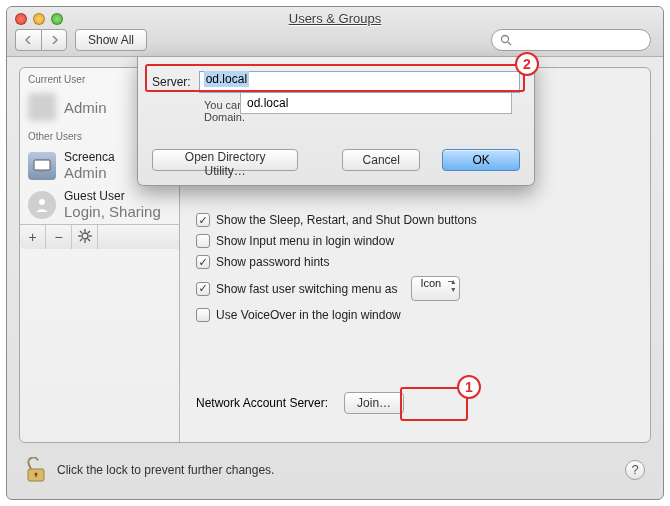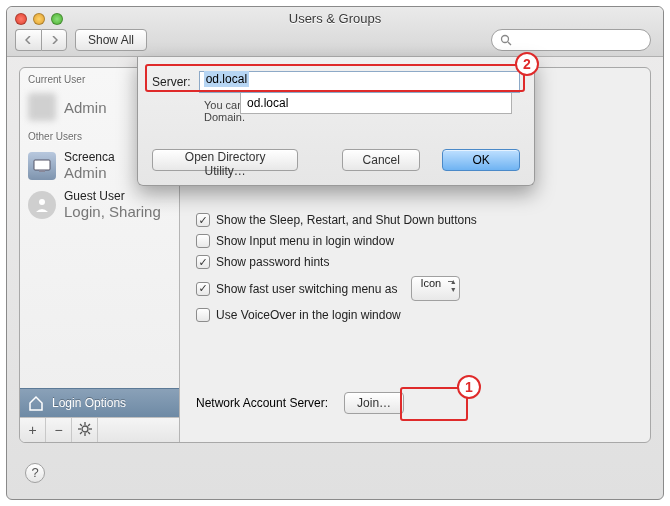--- a/index.html
+++ b/index.html
@@ -33,21 +33,21 @@
     top: 6px; left: 8px;
     display: flex; gap: 6px;
   }
   .traffic span {
     width: 12px; height: 12px; border-radius: 50%; display: inline-block;
     border: 1px solid rgba(0,0,0,0.25);
   }
   .traffic .close { background: radial-gradient(#ff7b6b,#e04030); }
   .traffic .min { background: radial-gradient(#ffd36b,#e0a030); }
   .traffic .zoom { background: radial-gradient(#8be07b,#4db030); }
-  .title { text-align: center; font-size: 13px; color: #3a3a3a; padding-top: 4px; text-shadow: 0 1px 0 #fff;}
+  .title { text-align: center; font-size: 13px; color: #3a3a3a; padding-top: 4px; text-shadow: 0 1px 0 #fff; text-decoration: underline;}
   .toolbar {
     position: absolute; left: 8px; top: 22px; display: flex; gap: 8px;
   }
   .navseg {
     display: flex;
   }
   .navbtn {
     width: 26px; height: 22px;
     border: 1px solid #a0a0a0;
     background: linear-gradient(#fefefe,#e5e5e5);
@@ -301,26 +301,20 @@
               <circle cx="9" cy="6" r="3" fill="#fff"></circle>
               <path d="M3 16 Q9 10 15 16" fill="#fff"></path>
             </svg>
         </div>
         <div>
           <div class="ut">Guest User</div>
           <div class="us">Login, Sharing</div>
         </div>
       </div>
 
-      <div class="login-options">
-        <svg width="16" height="16" viewBox="0 0 16 16">
-          <path d="M2 8 L8 2 L14 8 L14 15 L2 15 Z" fill="none" stroke="#fff" stroke-width="1.5"></path>
-        </svg>
-        <span>Login Options</span>
-      </div>
       <div class="sbactions">
         <button>+</button>
         <button>−</button>
         <button>
           <svg width="14" height="14" viewBox="0 0 14 14">
               <circle cx="7" cy="7" r="3" fill="none" stroke="#555" stroke-width="1.3"></circle>
               <g stroke="#555" stroke-width="1.3">
                 <line x1="7" y1="0" x2="7" y2="3"></line>
                 <line x1="7" y1="11" x2="7" y2="14"></line>
                 <line x1="0" y1="7" x2="3" y2="7"></line>
@@ -363,20 +357,29 @@
       </div>
 
       <div class="nas-row">
         <span>Network Account Server:</span>
         <button class="btn">Join…</button>
       </div>
     </div>
   </div>
 
   <div class="bottom">
+    <div class="lockrow">
+      <svg width="22" height="26" viewBox="0 0 22 26">
+        <path d="M6 12 L6 7 A5 5 0 0 1 16 7" fill="none" stroke="#9a8a5a" stroke-width="2" transform="rotate(-25 6 12)"></path>
+        <rect x="3" y="12" width="16" height="12" rx="2" fill="#d9b86a" stroke="#a08040"></rect>
+        <circle cx="11" cy="17" r="1.5" fill="#6a5020"></circle>
+        <rect x="10.3" y="17" width="1.4" height="3" fill="#6a5020"></rect>
+      </svg>
+      <span>Click the lock to prevent further changes.</span>
+    </div>
     <div class="help">?</div>
   </div>
 
   <div class="sheet">
     <div class="row1">
       <label>Server:</label>
       <div class="srvinput">
         <span style="padding:1px 2px;">od.local</span>
       </div>
     </div>

